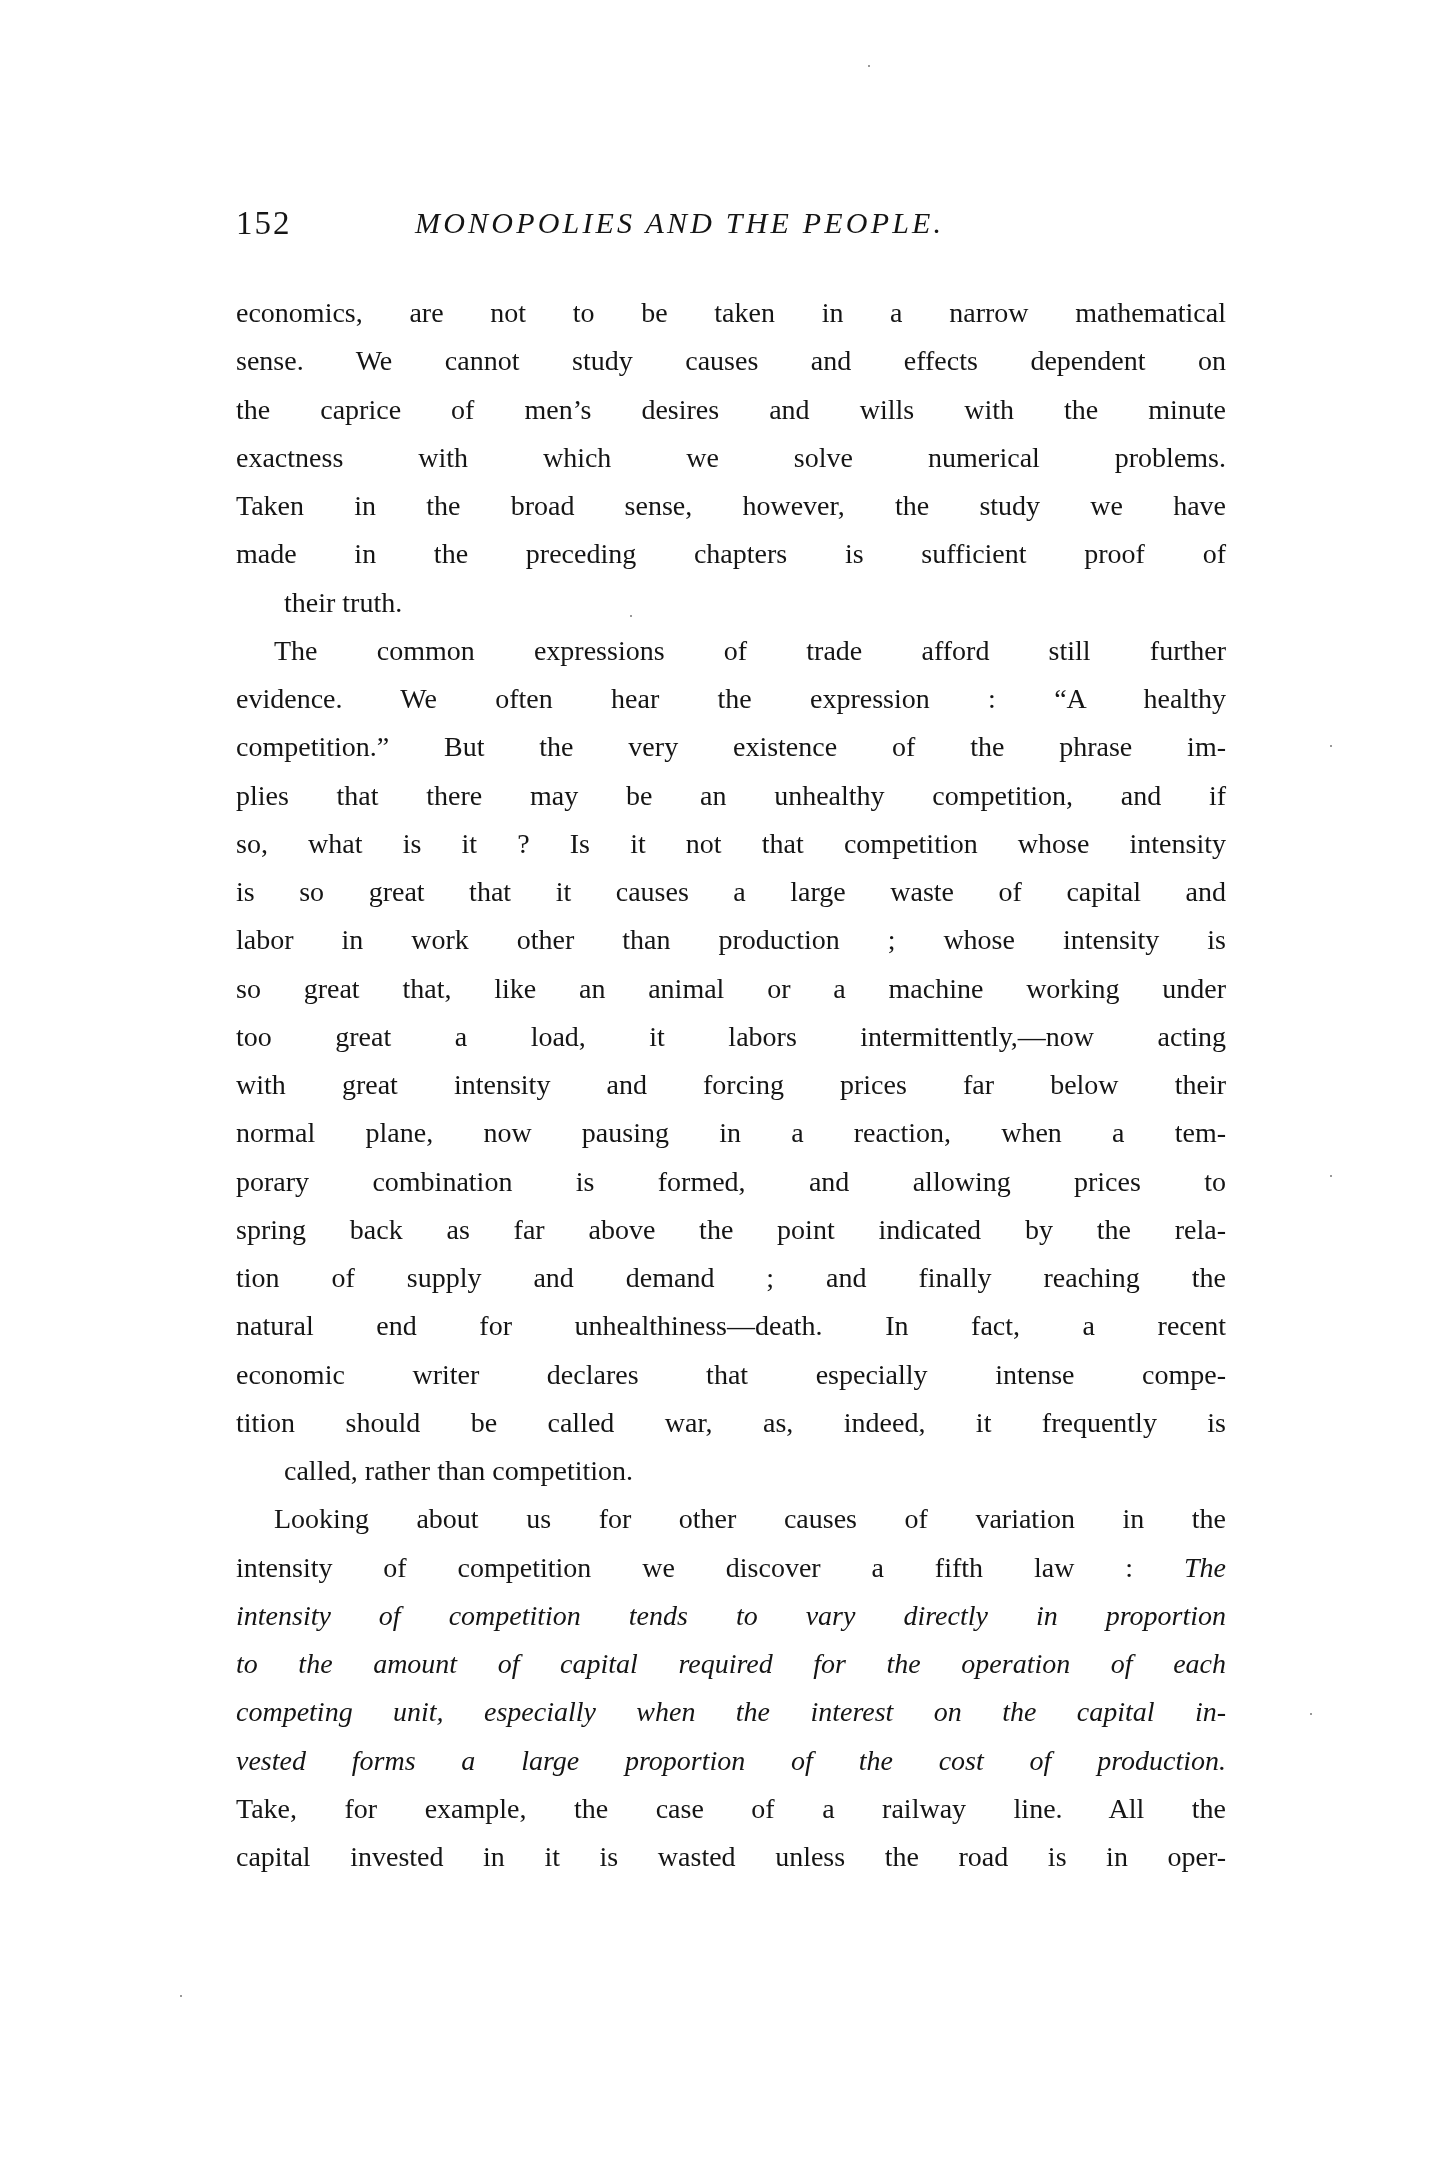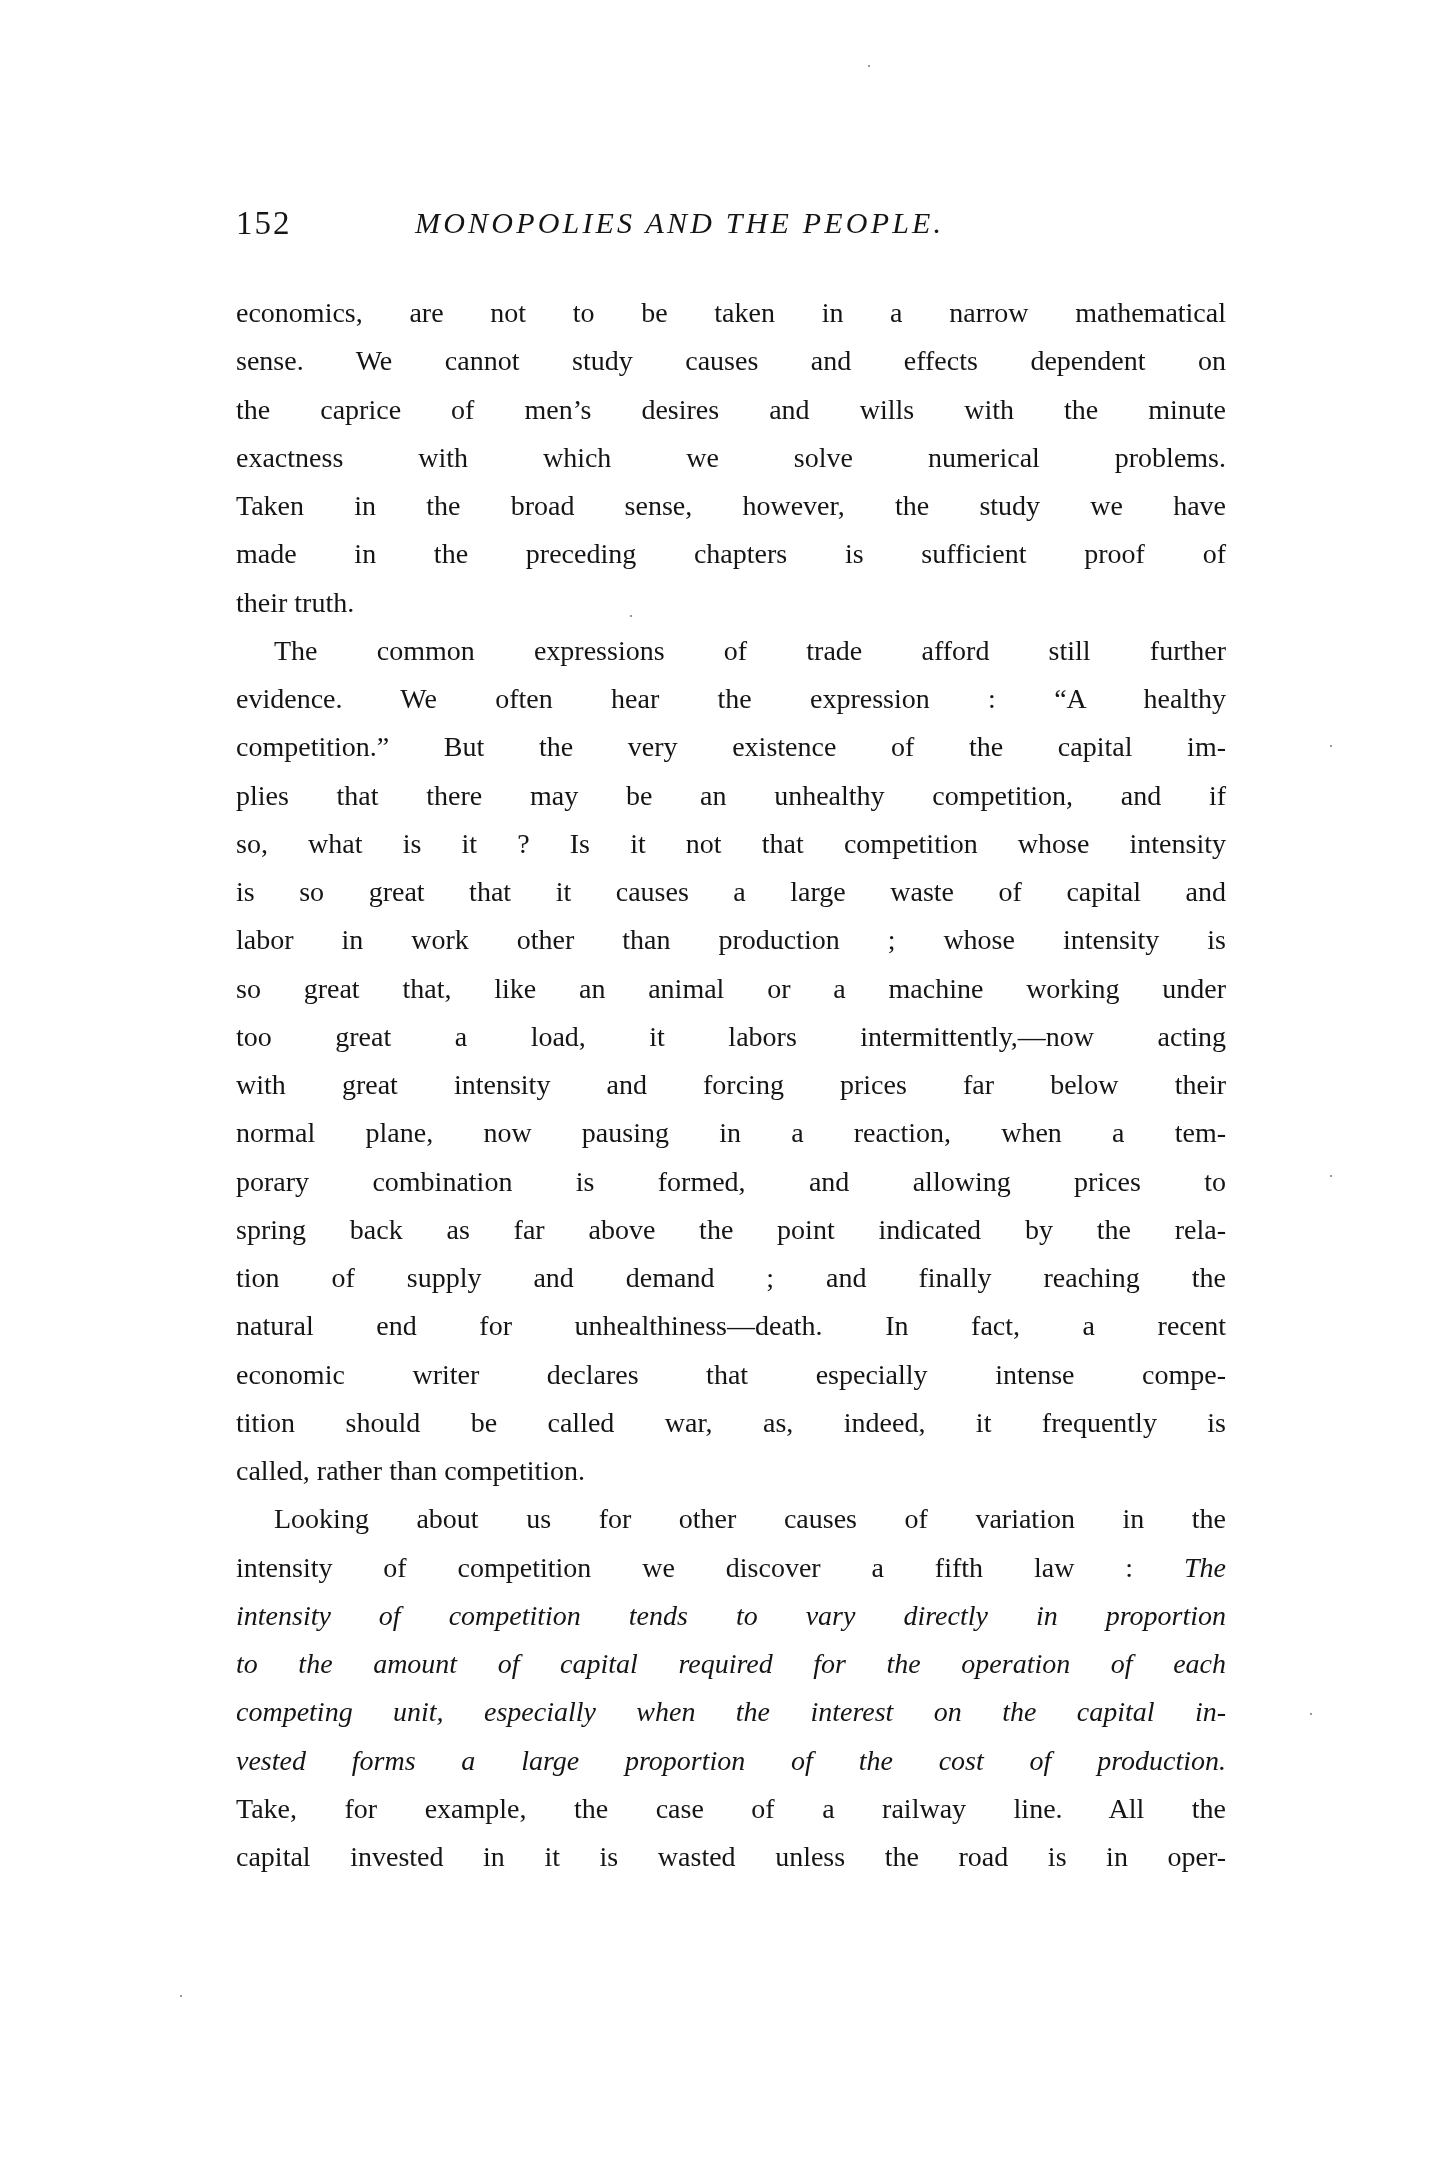--- a/index.html
+++ b/index.html
@@ -57,20 +57,21 @@
   .line {
     display: block;
     height: 48.25px;
     white-space: nowrap;
     text-align: justify;
     text-align-last: justify;
     word-spacing: 0;
   }
   .line.last {
     text-align-last: left;
+    margin-left: 48px;
   }
   .line.indent {
     padding-left: 38px;
   }
   .line.italic { font-style: italic; }
   .ital { font-style: italic; }
   .speck {
     position: absolute;
     width: 2px;
     height: 2px;
@@ -93,21 +94,21 @@
     <span class="line"><span style="white-space: nowrap; word-spacing: 0px;">economics, are not to be taken in a narrow mathematical</span></span>
     <span class="line"><span style="white-space: nowrap; word-spacing: 0px;">sense.  We cannot study causes and effects dependent on</span></span>
     <span class="line"><span style="white-space: nowrap; word-spacing: 0px;">the caprice of men’s desires and wills with the minute</span></span>
     <span class="line"><span style="white-space: nowrap; word-spacing: 0px;">exactness with which we solve numerical problems.</span></span>
     <span class="line"><span style="white-space: nowrap; word-spacing: 0px;">Taken in the broad sense, however, the study we have</span></span>
     <span class="line"><span style="white-space: nowrap; word-spacing: 0px;">made in the preceding chapters is sufficient proof of</span></span>
     <span class="line last">their truth.</span>
 
     <span class="line indent"><span style="white-space: nowrap; word-spacing: 0px;">The common expressions of trade afford still further</span></span>
     <span class="line"><span style="white-space: nowrap; word-spacing: 0px;">evidence.  We often hear the expression : “A healthy</span></span>
-    <span class="line"><span style="white-space: nowrap; word-spacing: 0px;">competition.”  But the very existence of the capital im-</span></span>
+    <span class="line"><span style="white-space: nowrap; word-spacing: 0px;">competition.”  But the very existence of the phrase im-</span></span>
     <span class="line"><span style="white-space: nowrap; word-spacing: 0px;">plies that there may be an unhealthy competition, and if</span></span>
     <span class="line"><span style="white-space: nowrap; word-spacing: 0px;">so, what is it ?  Is it not that competition whose intensity</span></span>
     <span class="line"><span style="white-space: nowrap; word-spacing: 0px;">is so great that it causes a large waste of capital and</span></span>
     <span class="line"><span style="white-space: nowrap; word-spacing: 0px;">labor in work other than production ; whose intensity is</span></span>
     <span class="line"><span style="white-space: nowrap; word-spacing: 0px;">so great that, like an animal or a machine working under</span></span>
     <span class="line"><span style="white-space: nowrap; word-spacing: 0px;">too great a load, it labors intermittently,—now acting</span></span>
     <span class="line"><span style="white-space: nowrap; word-spacing: 0px;">with great intensity and forcing prices far below their</span></span>
     <span class="line"><span style="white-space: nowrap; word-spacing: 0px;">normal plane, now pausing in a reaction, when a tem-</span></span>
     <span class="line"><span style="white-space: nowrap; word-spacing: 0px;">porary combination is formed, and allowing prices to</span></span>
     <span class="line"><span style="white-space: nowrap; word-spacing: 0px;">spring back as far above the point indicated by the rela-</span></span>

